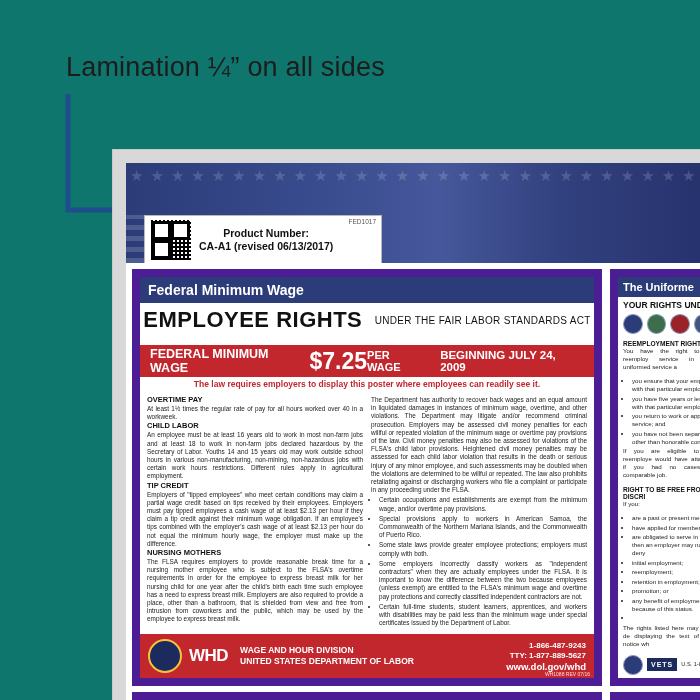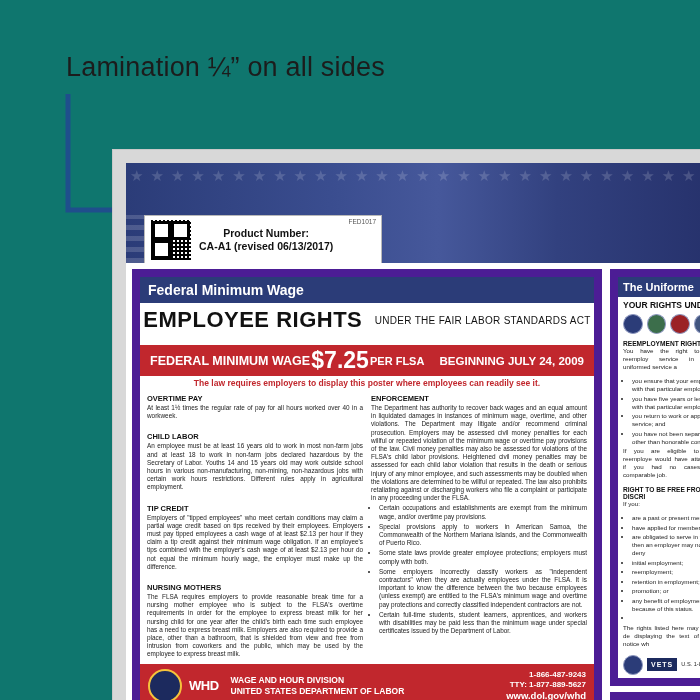--- a/index.html
+++ b/index.html
@@ -252,21 +252,21 @@
   .two-cols {
     display: flex;
     gap: 8px;
     padding: 3px 7px 5px 7px;
   }
   .two-cols .c { flex: 1 1 0; }
   .sec-h {
     font-size: 7.5px;
     font-weight: bold;
     color: #111;
-    margin-top: 12px;
+    margin-top: 0;
     text-transform: uppercase;
   }
   .sec-h:first-child { margin-top: 0; }
   .body-t {
     font-size: 6.4px;
     line-height: 8.2px;
     color: #222;
     text-align: justify;
     margin-top: 1px;
   }
@@ -292,21 +292,21 @@
     position: relative;
   }
   .dol-seal {
     width: 30px; height: 30px;
     border-radius: 50%;
     background: #1c2a5e;
     border: 2px solid #f5c33b;
     flex: 0 0 30px;
   }
   .whd-logo {
-    font-size: 13px;
+    font-size: 17px;
     font-weight: bold;
     margin-left: 7px;
     letter-spacing: -0.5px;
     white-space: nowrap;
     text-align: center;
   }
   .whd-txt {
     margin-left: 12px;
     font-size: 8.5px;
     font-weight: bold;
@@ -425,21 +425,21 @@
             <div class="panel-title">Federal Minimum Wage</div>
 
             <div class="flsa-banner">
               <span class="er">EMPLOYEE RIGHTS</span>
               <span class="sub">UNDER THE FAIR LABOR STANDARDS ACT</span>
             </div>
 
             <div class="wage-bar">
               <span class="lbl">FEDERAL MINIMUM WAGE</span>
               <span class="amt">$7.25</span>
-              <span class="per">PER FLSA</span>
+              <span class="per">PER WAGE</span>
               <span class="beg">BEGINNING JULY 24, 2009</span>
             </div>
 
             <div class="red-note">The law requires employers to display this poster where employees can readily see it.</div>
 
             <div class="two-cols">
               <div class="c">
                 <div class="sec-h">OVERTIME PAY</div>
                 <div class="body-t">At least 1½ times the regular rate of pay for all hours worked over 40 in a workweek.</div>
 
@@ -447,21 +447,20 @@
                 <div class="body-t">An employee must be at least 16 years old to work in most non-farm jobs and at least 18 to work in non-farm jobs declared hazardous by the Secretary of Labor. Youths 14 and 15 years old may work outside school hours in various non-manufacturing, non-mining, non-hazardous jobs with certain work hours restrictions. Different rules apply in agricultural employment.</div>
 
                 <div class="sec-h">TIP CREDIT</div>
                 <div class="body-t">Employers of "tipped employees" who meet certain conditions may claim a partial wage credit based on tips received by their employees. Employers must pay tipped employees a cash wage of at least $2.13 per hour if they claim a tip credit against their minimum wage obligation. If an employee's tips combined with the employer's cash wage of at least $2.13 per hour do not equal the minimum hourly wage, the employer must make up the difference.</div>
 
                 <div class="sec-h">NURSING MOTHERS</div>
                 <div class="body-t">The FLSA requires employers to provide reasonable break time for a nursing mother employee who is subject to the FLSA's overtime requirements in order for the employee to express breast milk for her nursing child for one year after the child's birth each time such employee has a need to express breast milk. Employers are also required to provide a place, other than a bathroom, that is shielded from view and free from intrusion from coworkers and the public, which may be used by the employee to express breast milk.</div>
               </div>
 
               <div class="c">
-                <div class="sec-h">ENFORCEMENT</div>
                 <div class="body-t">The Department has authority to recover back wages and an equal amount in liquidated damages in instances of minimum wage, overtime, and other violations. The Department may litigate and/or recommend criminal prosecution. Employers may be assessed civil money penalties for each willful or repeated violation of the minimum wage or overtime pay provisions of the law. Civil money penalties may also be assessed for violations of the FLSA's child labor provisions. Heightened civil money penalties may be assessed for each child labor violation that results in the death or serious injury of any minor employee, and such assessments may be doubled when the violations are determined to be willful or repeated. The law also prohibits retaliating against or discharging workers who file a complaint or participate in any proceeding under the FLSA.</div>
 
                 <ul class="bullets">
                   <li>Certain occupations and establishments are exempt from the minimum wage, and/or overtime pay provisions.</li>
                   <li>Special provisions apply to workers in American Samoa, the Commonwealth of the Northern Mariana Islands, and the Commonwealth of Puerto Rico.</li>
                   <li>Some state laws provide greater employee protections; employers must comply with both.</li>
                   <li>Some employers incorrectly classify workers as "independent contractors" when they are actually employees under the FLSA. It is important to know the difference between the two because employees (unless exempt) are entitled to the FLSA's minimum wage and overtime pay protections and correctly classified independent contractors are not.</li>
                   <li>Certain full-time students, student learners, apprentices, and workers with disabilities may be paid less than the minimum wage under special certificates issued by the Department of Labor.</li>
                 </ul>
               </div>

